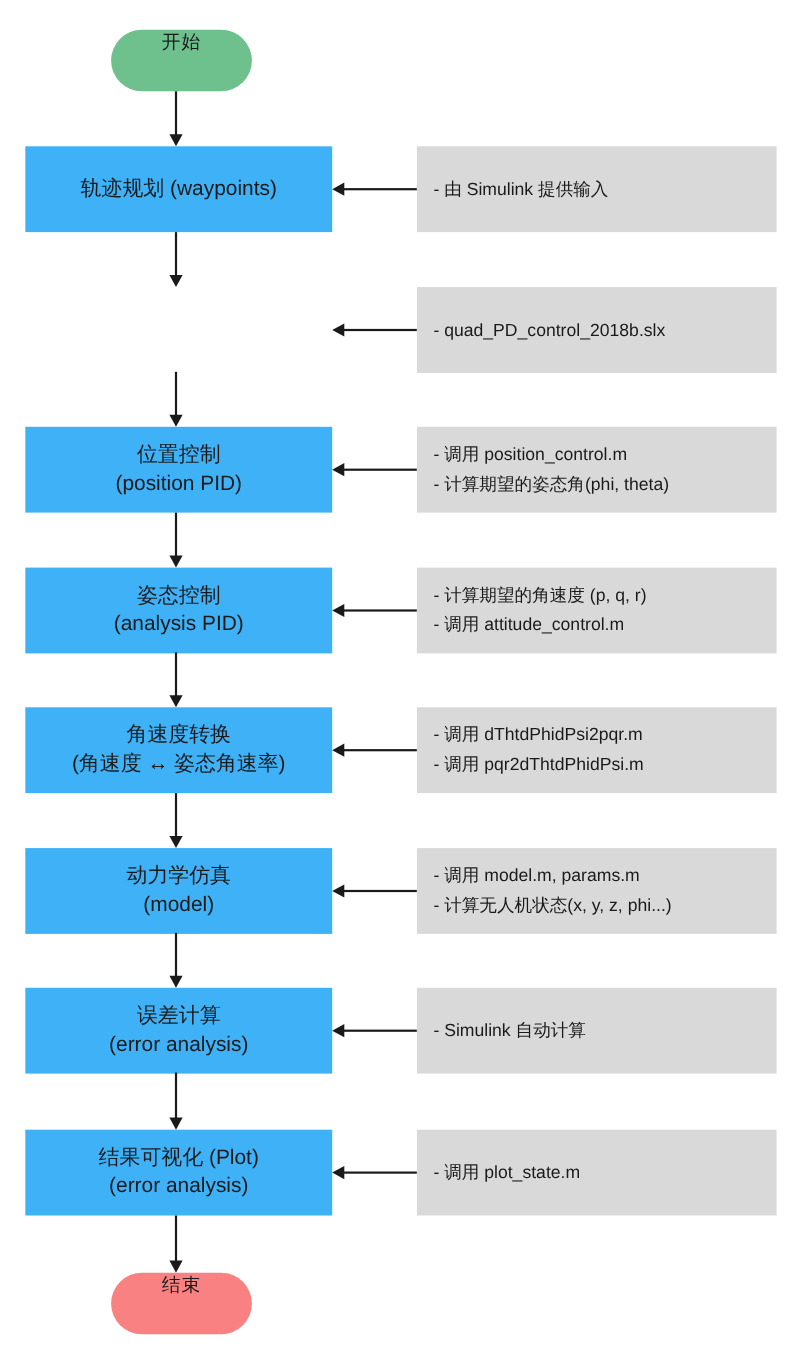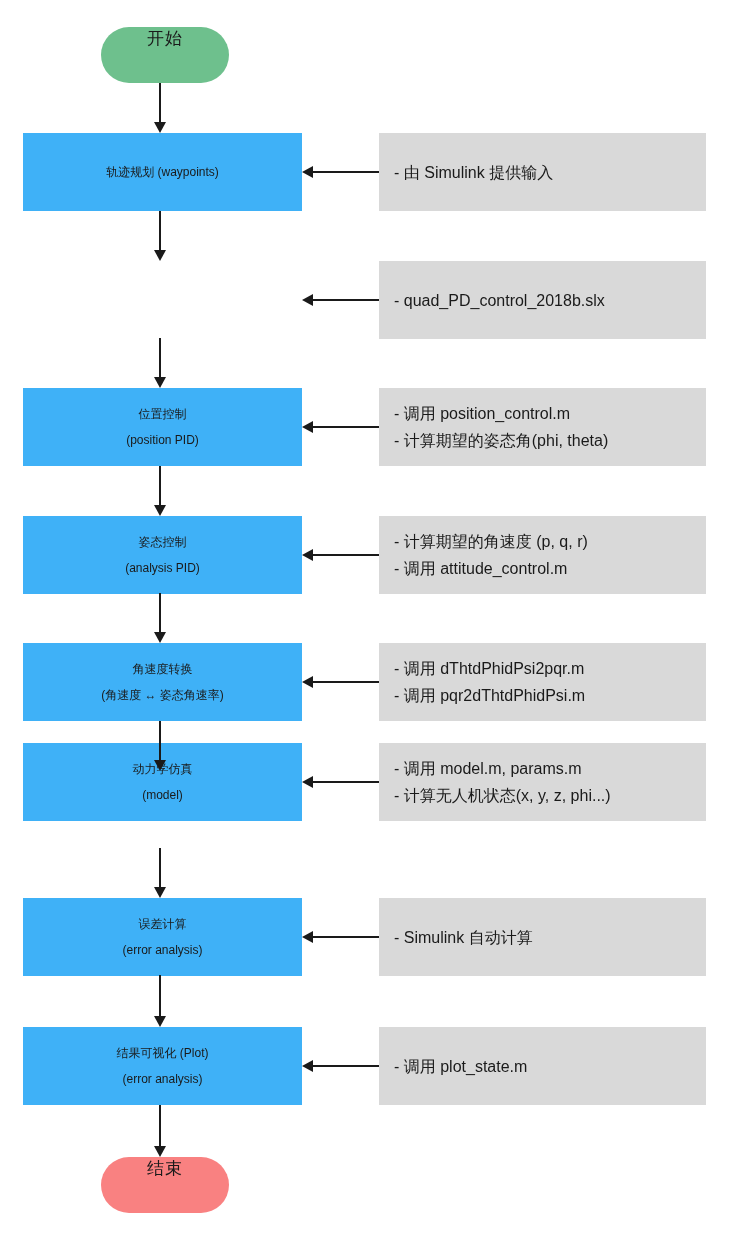--- a/index.html
+++ b/index.html
@@ -45,21 +45,21 @@
     left: 23px;
     top: 0;
     width: 279px;
     height: 78px;
     background: #3fb1f7;
     display: flex;
     flex-direction: column;
     align-items: center;
     justify-content: center;
     text-align: center;
-    font-size: 12px;
+    font-size: 19px;
     line-height: 26px;
   }
   .note-box {
     position: absolute;
     left: 379px;
     top: 0;
     width: 327px;
     height: 78px;
     background: #d9d9d9;
     display: flex;
@@ -199,21 +199,21 @@
     <div class="h-arrow">
         <span class="head"></span>
         <span class="shaft"></span>
       </div>
     <div class="note-box">
       <div class="line">- 调用 dThtdPhidPsi2pqr.m</div>
       <div class="line">- 调用 pqr2dThtdPhidPsi.m</div>
     </div>
   </div>
 
-  <div class="row" style="top:743px">
+  <div class="row" style="top:771px">
     <div class="step-box">
       <div class="line">动力学仿真</div>
       <div class="line">(model)</div>
     </div>
     <div class="h-arrow">
         <span class="head"></span>
         <span class="shaft"></span>
       </div>
     <div class="note-box">
       <div class="line">- 调用 model.m, params.m</div>

